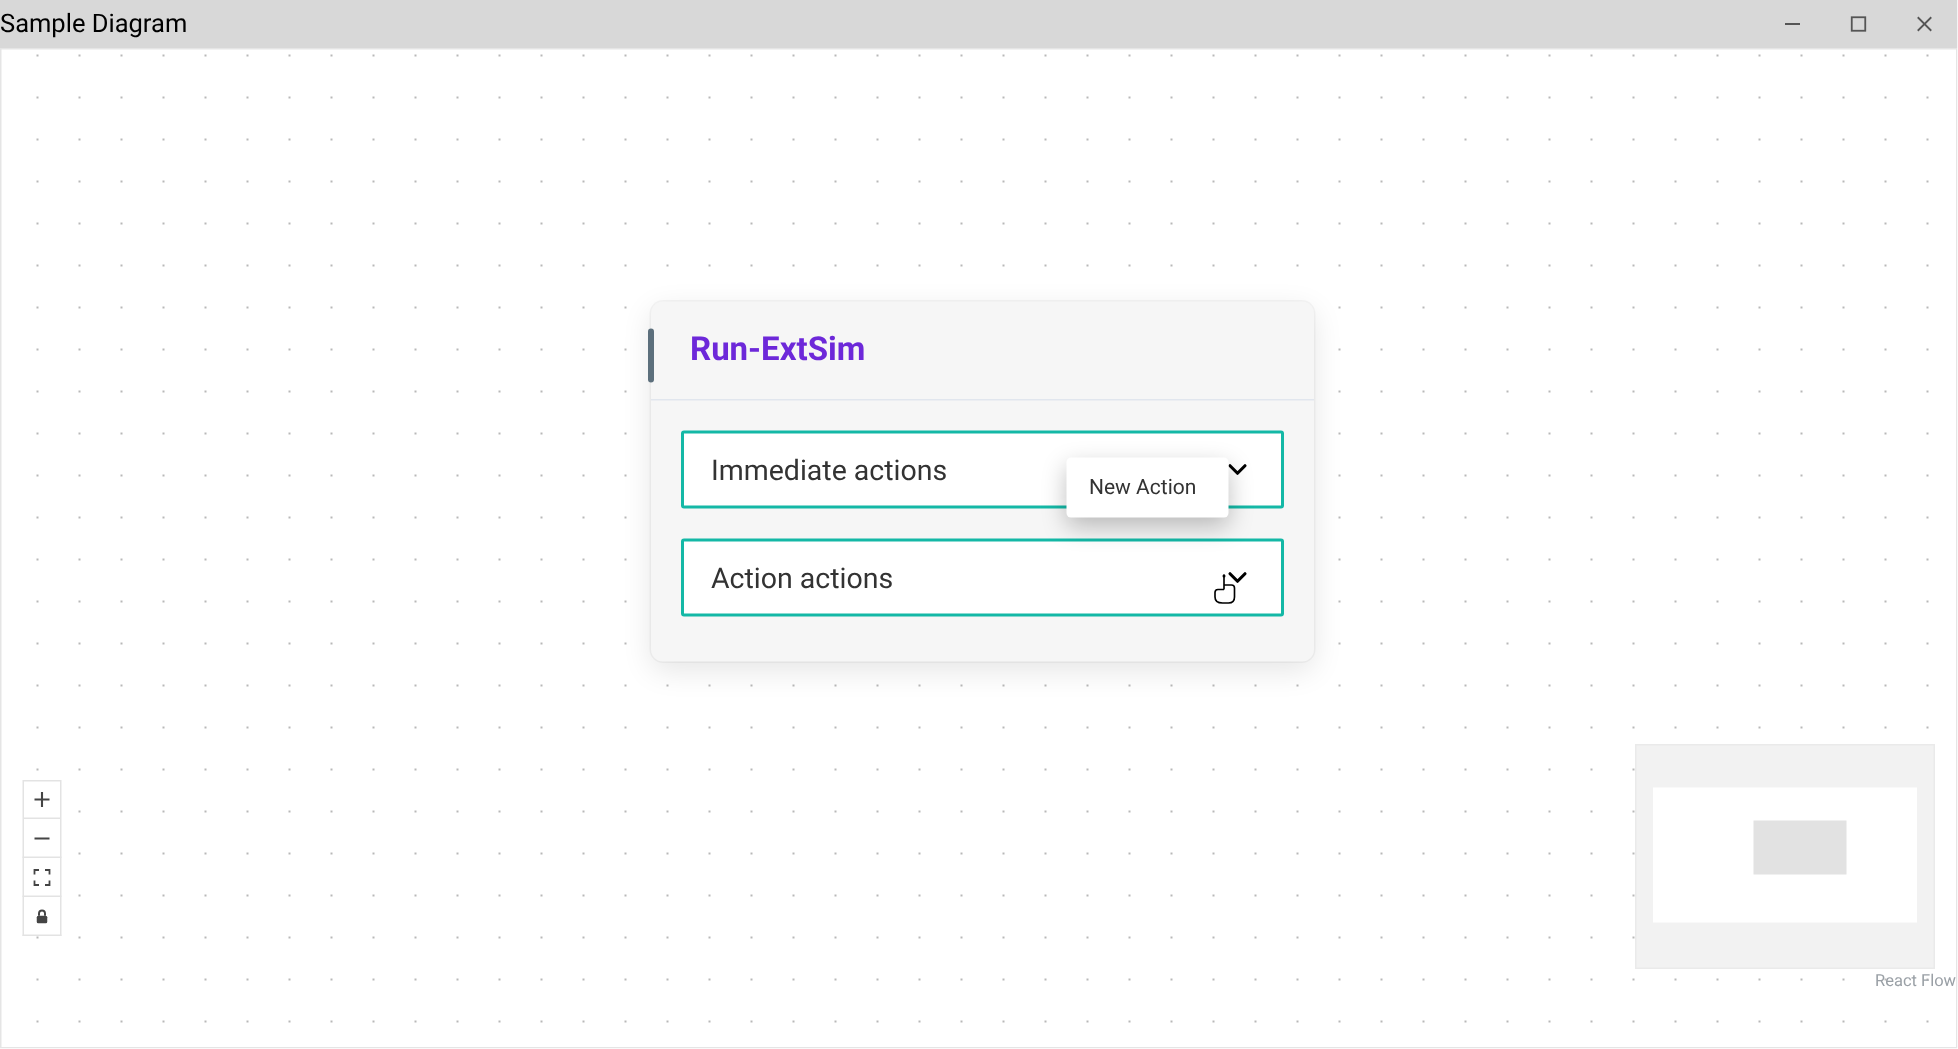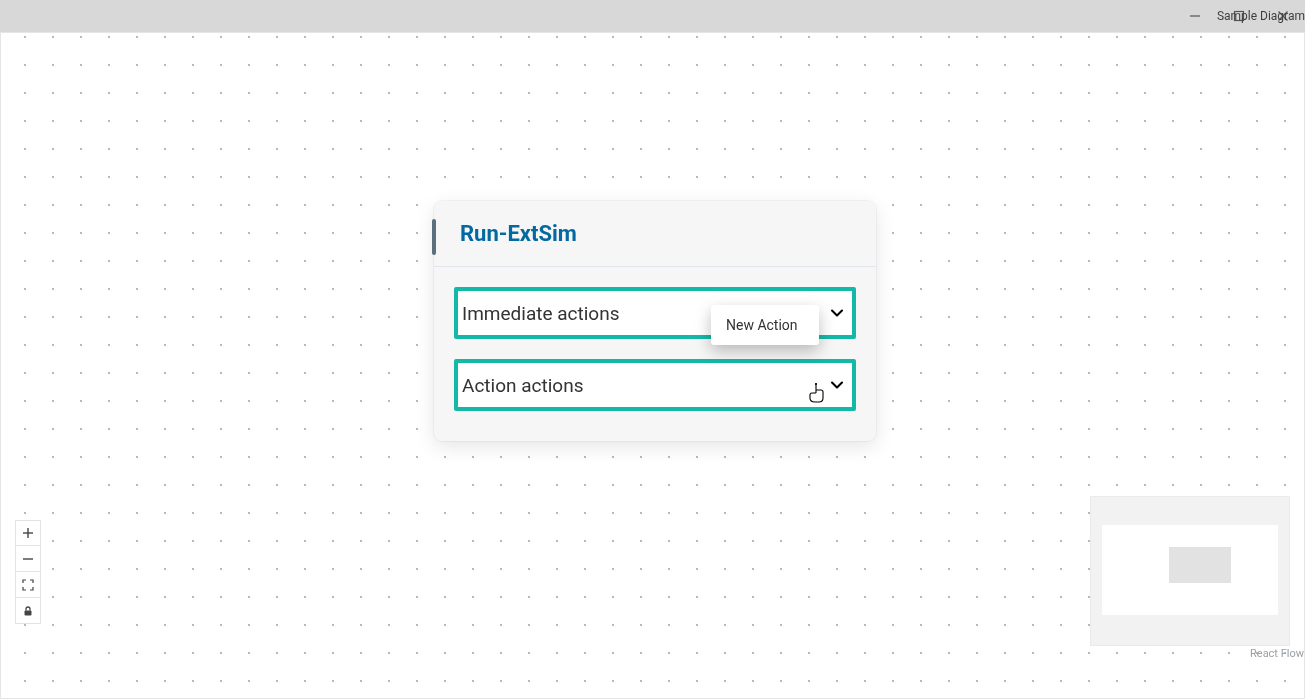--- a/index.html
+++ b/index.html
@@ -17,23 +17,23 @@
     height: 32px;
     background: #d8d8d8;
     display: flex;
     align-items: center;
     position: relative;
     user-select: none;
   }
   .titlebar-title {
     position: absolute;
     left: 0; right: 0;
-    text-align: right;
-    font-size: 12px;
-    color: #404040;
+    text-align: left;
+    font-size: 17px;
+    color: #000000;
   }
   .window-controls {
     margin-left: auto;
     display: flex;
     align-items: center;
     height: 100%;
   }
   .window-btn {
     width: 44px;
     height: 32px;
@@ -81,39 +81,39 @@
     border-radius: 2px;
     margin-right: 24px;
     margin-left: 0;
     position: absolute;
     left: -2px;
     top: 18px;
   }
   .node-title {
     font-size: 22px;
     font-weight: 700;
-    color: #0369a1;
+    color: #6d28d9;
     margin-left: 26px;
   }
 
   .node-body {
     padding: 20px 20px 30px 20px;
     display: flex;
     flex-direction: column;
     gap: 20px;
   }
 
   .section-row {
     background: #ffffff;
-    border: 4px solid #14b8a6;
+    border: 2px solid #14b8a6;
     border-radius: 2px;
     height: 52px;
     display: flex;
     align-items: center;
-    padding: 0 4px;
+    padding: 0 18px;
     justify-content: space-between;
     position: relative;
   }
   .section-label {
     font-size: 19px;
     color: #333;
   }
   .chevron {
     width: 22px; height: 22px;
     display:flex; align-items:center; justify-content:center;

